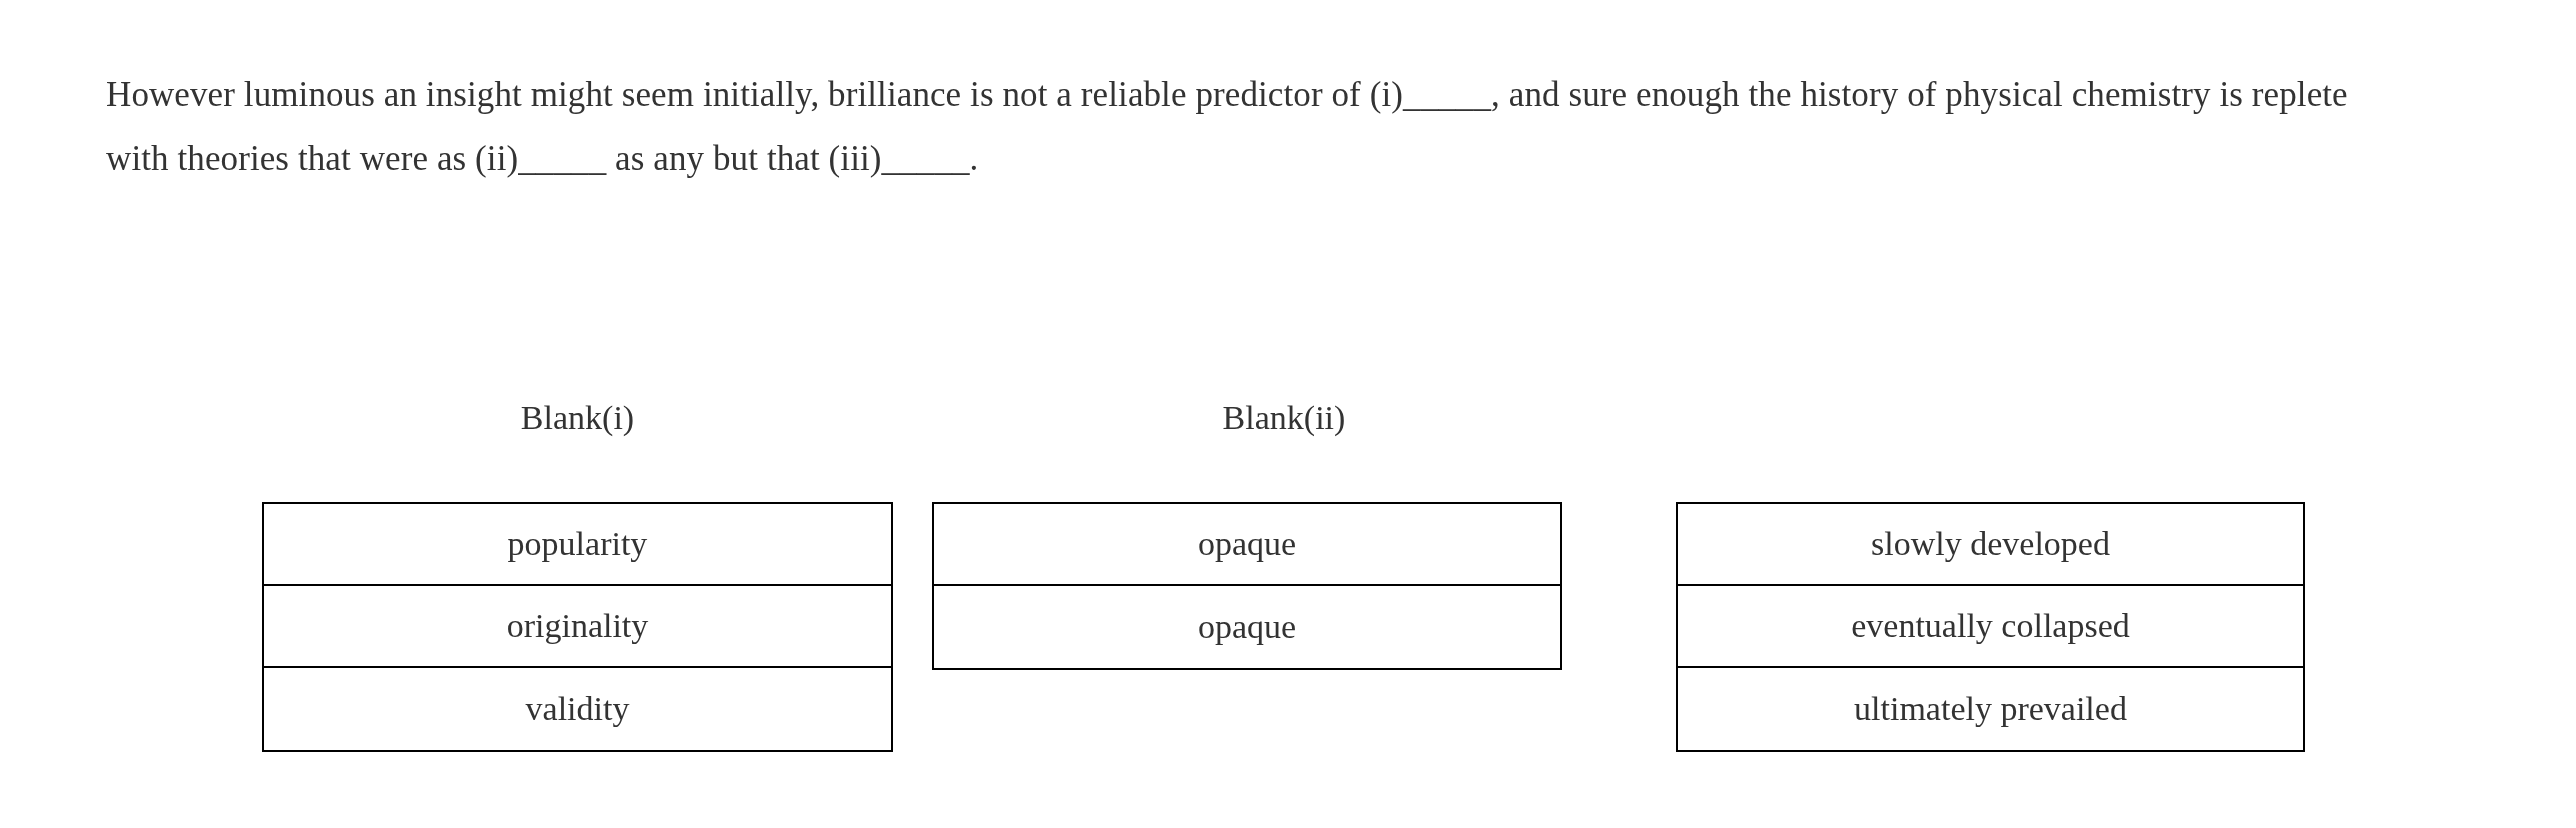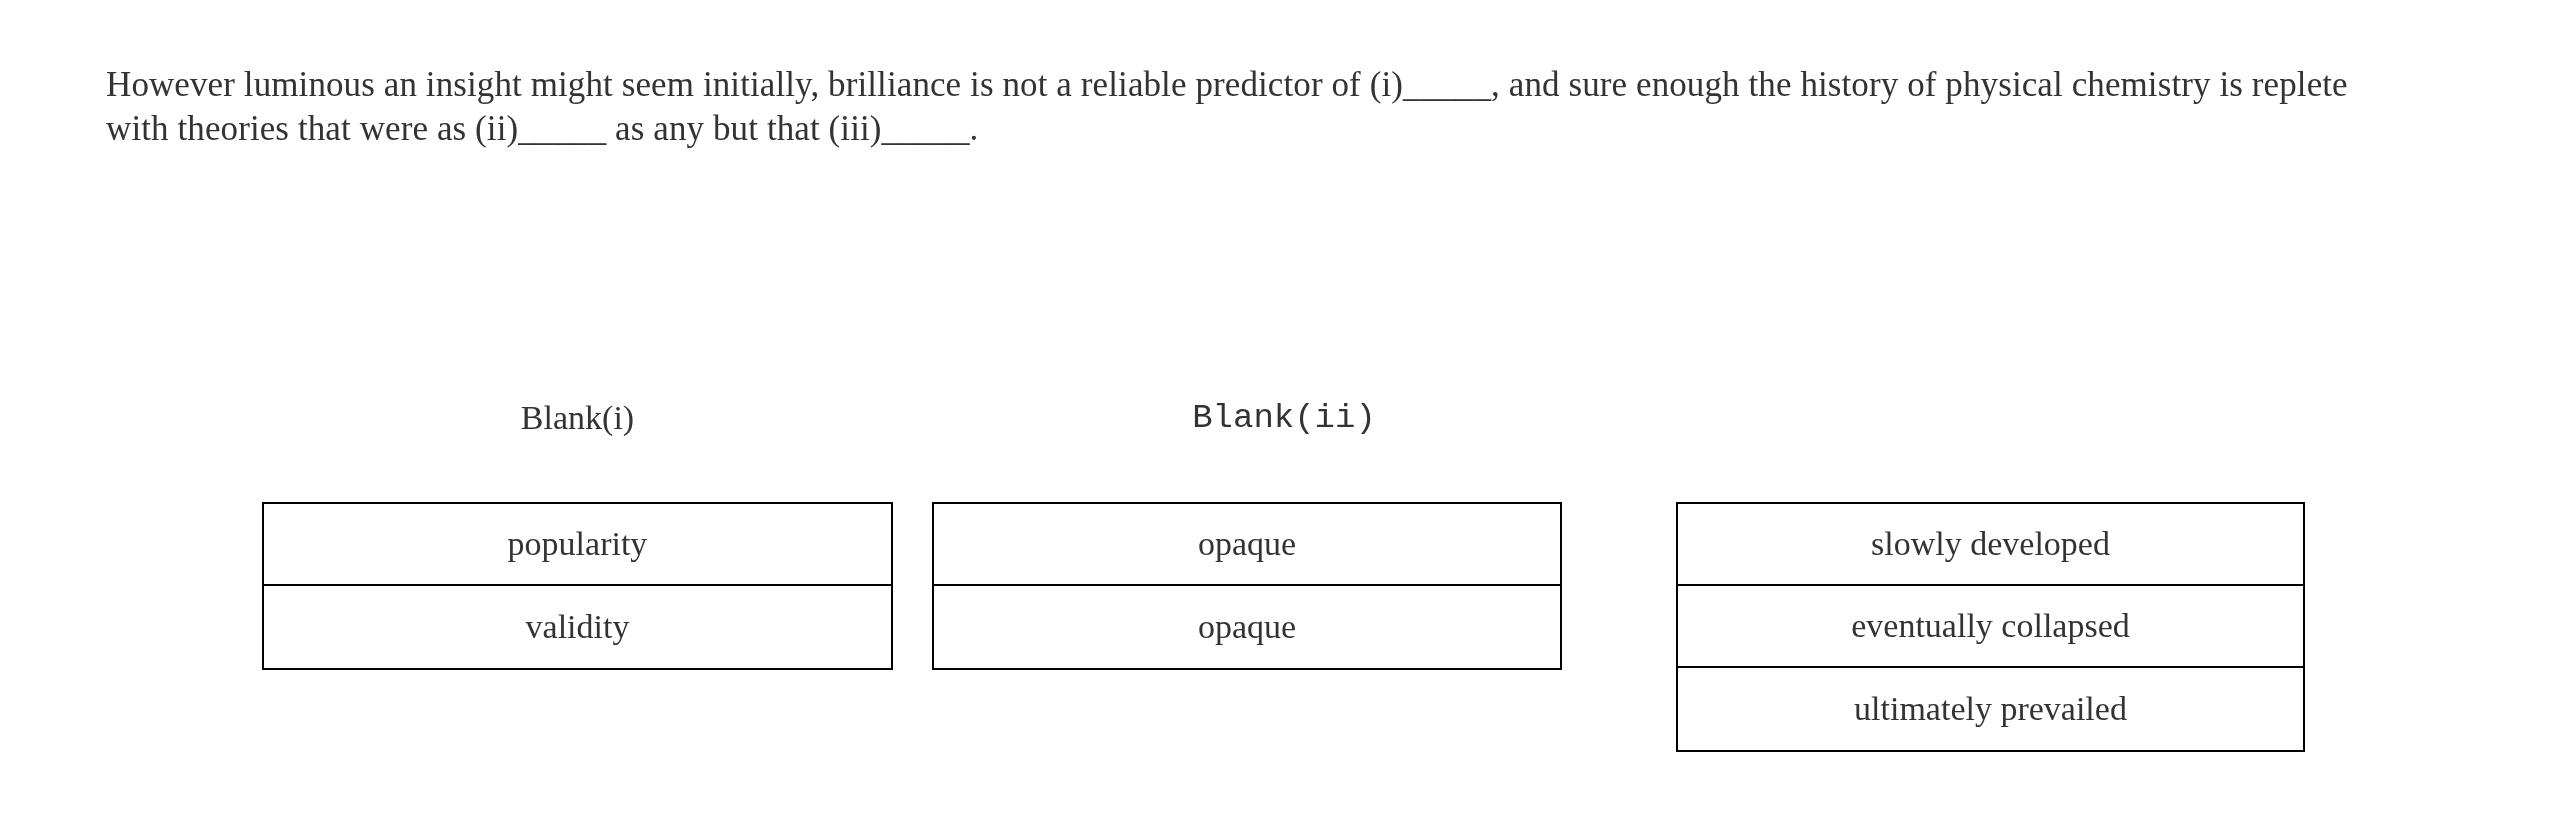--- a/index.html
+++ b/index.html
@@ -17,21 +17,21 @@
     -webkit-font-smoothing: antialiased;
   }
 
   
   #passage {
     position: absolute;
     left: 106px;
     top: 63px;
     width: 2276px;
     font-size: 35px;
-    line-height: 44px;
+    line-height: 64px;
     color: #333333;
     letter-spacing: 0.1px;
     white-space: pre-wrap;
   }
 
   
   #columns {
     position: absolute;
     left: 0;
     top: 0;
@@ -68,36 +68,37 @@
   }
   .opt-row:last-child {
     border-bottom: none;
     height: 82px;
   }
 
   
   #col1-head { left: 262px; width: 631px; }
   #col1-table { left: 262px; width: 631px; }
   
-  #col2-head { left: 969px; width: 630px; font-family: Liberation Mono, monospace; }
+  #col2-head { left: 969px; width: 630px; }
   #col2-table { left: 932px; width: 630px; }
   
   #col3-head { left: 1676px; width: 629px; }
   #col3-table { left: 1676px; width: 629px; }
 </style>
 </head>
 <body>
 
 <div id="passage">However luminous an insight might seem initially, brilliance is not a reliable predictor of (i)_____, and sure enough the history of physical chemistry is replete with theories that were as (ii)_____ as any but that (iii)_____.</div>
 
 <div id="columns">
 
   <div class="col-head" id="col1-head">Blank(i)</div>
   <div class="opt-table" id="col1-table">
     <div class="opt-row">popularity</div>
+    <div class="opt-row">originality</div>
     <div class="opt-row">validity</div>
   </div>
 
   <div class="col-head" id="col2-head">Blank(ii)</div>
   <div class="opt-table" id="col2-table">
     <div class="opt-row">opaque</div>
     <div class="opt-row">opaque</div>
   </div>
 
   <div class="opt-table" id="col3-table">

